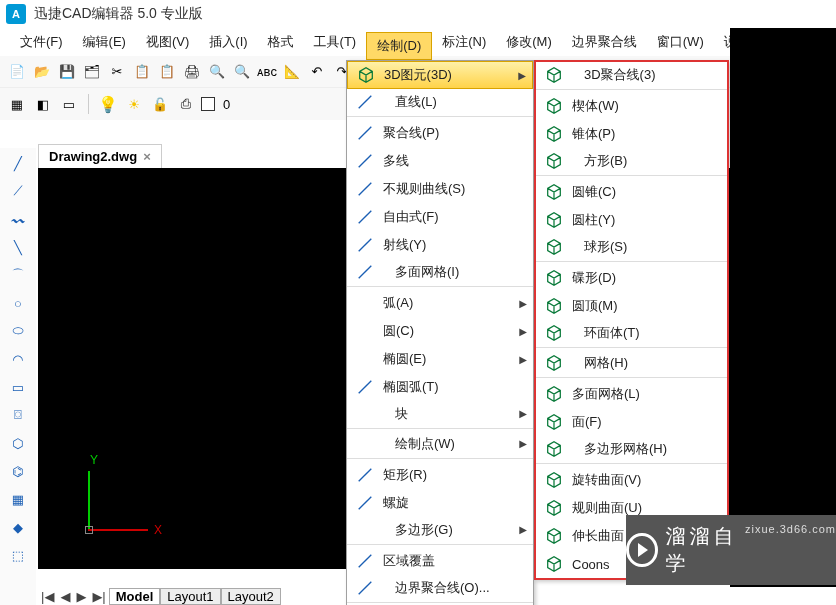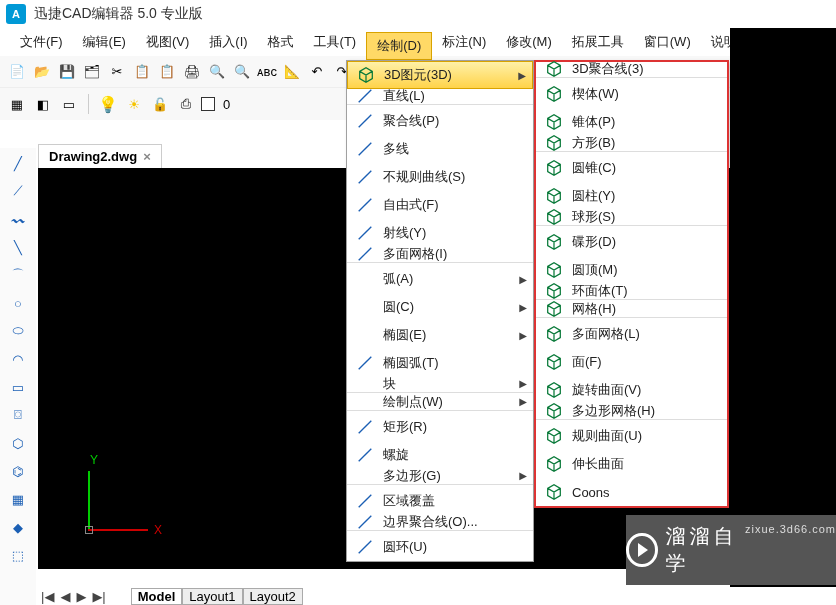--- a/index.html
+++ b/index.html
@@ -20,21 +20,21 @@
 .tbtn { width: 22px; height: 22px; display: flex; align-items: center; justify-content: center; cursor: pointer; }
 .toolbar2 { height: 32px; display: flex; align-items: center; padding: 0 6px; gap: 4px; background: #f8f8f8; position: relative; }
 .bulb { color: #f5c400; font-size: 16px; }
 .sun { color: #f5c400; }
 .colorbox { width: 14px; height: 14px; border: 1px solid #333; background: #fff; }
 .layertext { position: absolute; right: 30px; color: #333; }
 
 
 .menu { position: absolute; background: #fff; border: 1px solid #a0a0a0; box-shadow: 2px 2px 4px rgba(0,0,0,.2); z-index: 200; }
 .menu-row { display: flex; align-items: center; height: 28px; padding: 0 24px 0 6px; position: relative; cursor: pointer; }
-.menu-row.sep { border-bottom: 1px solid #ddd; margin-bottom: 2px; padding-bottom: 2px; height: 16px; }
+.menu-row.sep { border-bottom: 1px solid #ddd; margin-bottom: 2px; padding-bottom: 2px; height: 28px; gap: 12px; }
 .menu-row.hl { background: linear-gradient(#fff1a8,#ffd34a); border: 1px solid #d9a300; }
 .menu-icon { width: 24px; height: 20px; display: flex; align-items: center; justify-content: center; color: #0a7a3a; margin-right: 6px; }
 .menu-icon.blue { color: #1b5fb4; }
 .menu-text { color: #222; white-space: nowrap; }
 .sub-arrow { position: absolute; right: 6px; color: #444; font-size: 10px; }
 .sub-arrow::after { content: "▶"; }
 
 .draw-menu { left: 346px; top: 60px; width: 188px; }
 .sub-menu { left: 534px; top: 60px; width: 195px; border: 2px solid #d33; }
 
@@ -52,21 +52,21 @@
 .ucs .ylab { color: #0c0; position: absolute; left: 22px; bottom: 84px; font-size: 12px; }
 .ucs .xlab { color: #c00; position: absolute; left: 86px; bottom: 14px; font-size: 12px; }
 
 
 .leftstrip { position: absolute; left: 0; top: 148px; width: 36px; bottom: 0; background: #fafafa; display: flex; flex-direction: column; align-items: center; gap: 6px; padding-top: 4px; }
 .leftstrip .tbtn { color: #1b5fb4; }
 
 
 .bottomtabs { position: absolute; left: 38px; bottom: 0; height: 18px; display: flex; align-items: center; gap: 0; font-size: 12px; }
 .bottomtabs .btab { border: 1px solid #aaa; padding: 0 6px; background: #eee; }
-.bottomtabs .btab.active { background: #fff; font-weight: bold; margin-left: 22px; }
+.bottomtabs .btab.active { background: #fff; font-weight: bold; }
 .bottomtabs .nav { padding: 0 3px; color: #444; }
 
 
 .rightzone { position: absolute; right: 0; top: 60px; width: 100px; }
 .rstand { border: 1px solid #ccc; padding: 2px 6px; background: #fff; display: inline-block; }
 
 
 .watermark { position: absolute; right: 0; bottom: 20px; width: 210px; height: 70px; background: #555; display: flex; align-items: center; justify-content: center; gap: 8px; color: #fff; z-index: 300; }
 .wm-circle { width: 34px; height: 34px; border: 3px solid #fff; border-radius: 50%; display: flex; align-items: center; justify-content: center; }
 .wm-tri { width: 0; height: 0; border-left: 10px solid #fff; border-top: 7px solid transparent; border-bottom: 7px solid transparent; margin-left: 3px; }
@@ -87,21 +87,21 @@
 <div class="menubar" id="menubar">
     <div class="item">文件(F)</div>
     <div class="item">编辑(E)</div>
     <div class="item">视图(V)</div>
     <div class="item">插入(I)</div>
     <div class="item">格式</div>
     <div class="item">工具(T)</div>
     <div class="item open">绘制(D)</div>
     <div class="item">标注(N)</div>
     <div class="item">修改(M)</div>
-    <div class="item">拓展工具</div>
+    <div class="item">边界聚合线</div>
     <div class="item">窗口(W)</div>
     <div class="item">说明(H)</div>
   </div>
 
 <div class="toolbar" id="toolbar1">
     <span class="tbtn">📄</span>
     <span class="tbtn">📂</span>
     <span class="tbtn">💾</span>
     <span class="tbtn">🗂</span>
     <span class="tbtn">✂</span>
@@ -429,35 +429,35 @@
       <span class="menu-text">多面网格(L)</span>
     </div>
     <div class="menu-row">
       <span class="menu-icon">
         <svg viewBox="0 0 20 20">
           <path fill="none" stroke="#0a7a3a" stroke-width="1.4" d="M3 6 L10 2 L17 6 L17 14 L10 18 L3 14 Z M3 6 L10 10 L17 6 M10 10 L10 18"></path>
         </svg>
       </span>
       <span class="menu-text">面(F)</span>
     </div>
+    <div class="menu-row sep">
+      <span class="menu-icon">
+        <svg viewBox="0 0 20 20">
+          <path fill="none" stroke="#0a7a3a" stroke-width="1.4" d="M3 6 L10 2 L17 6 L17 14 L10 18 L3 14 Z M3 6 L10 10 L17 6 M10 10 L10 18"></path>
+        </svg>
+      </span>
+      <span class="menu-text">多边形网格(H)</span>
+    </div>
     <div class="menu-row">
       <span class="menu-icon">
         <svg viewBox="0 0 20 20">
           <path fill="none" stroke="#0a7a3a" stroke-width="1.4" d="M3 6 L10 2 L17 6 L17 14 L10 18 L3 14 Z M3 6 L10 10 L17 6 M10 10 L10 18"></path>
         </svg>
       </span>
       <span class="menu-text">旋转曲面(V)</span>
-    </div>
-    <div class="menu-row sep">
-      <span class="menu-icon">
-        <svg viewBox="0 0 20 20">
-          <path fill="none" stroke="#0a7a3a" stroke-width="1.4" d="M3 6 L10 2 L17 6 L17 14 L10 18 L3 14 Z M3 6 L10 10 L17 6 M10 10 L10 18"></path>
-        </svg>
-      </span>
-      <span class="menu-text">多边形网格(H)</span>
     </div>
     <div class="menu-row">
       <span class="menu-icon">
         <svg viewBox="0 0 20 20">
           <path fill="none" stroke="#0a7a3a" stroke-width="1.4" d="M3 6 L10 2 L17 6 L17 14 L10 18 L3 14 Z M3 6 L10 10 L17 6 M10 10 L10 18"></path>
         </svg>
       </span>
       <span class="menu-text">规则曲面(U)</span>
     </div>
     <div class="menu-row">

